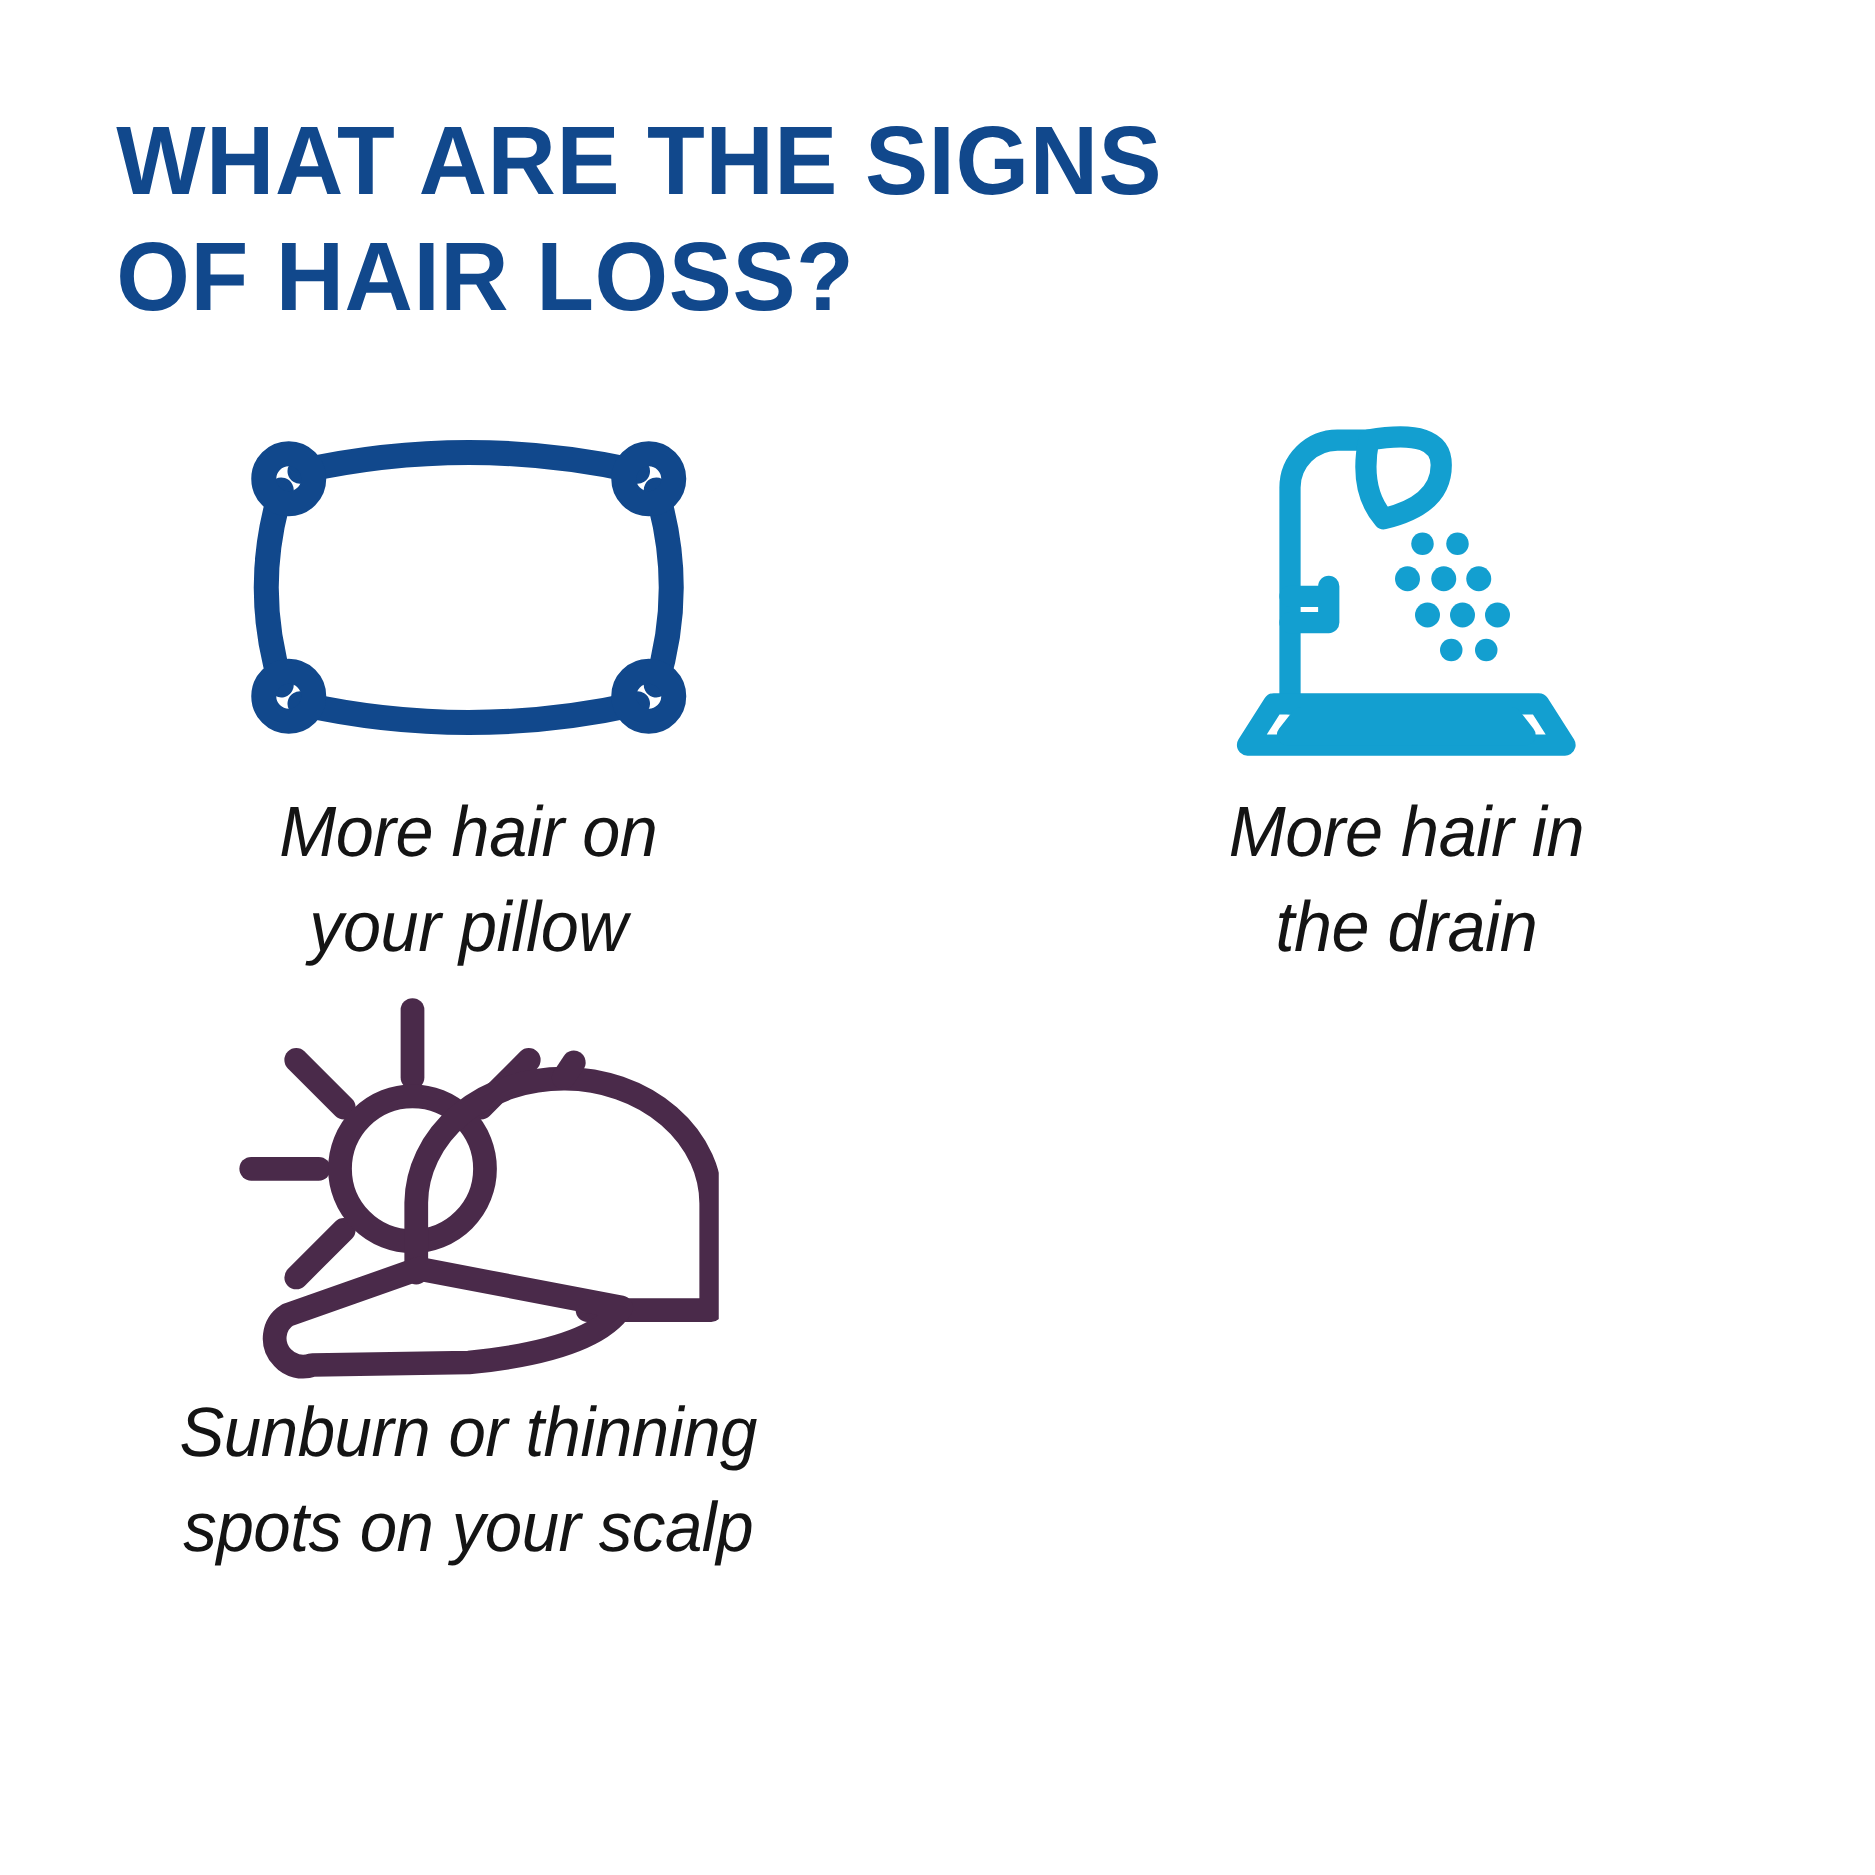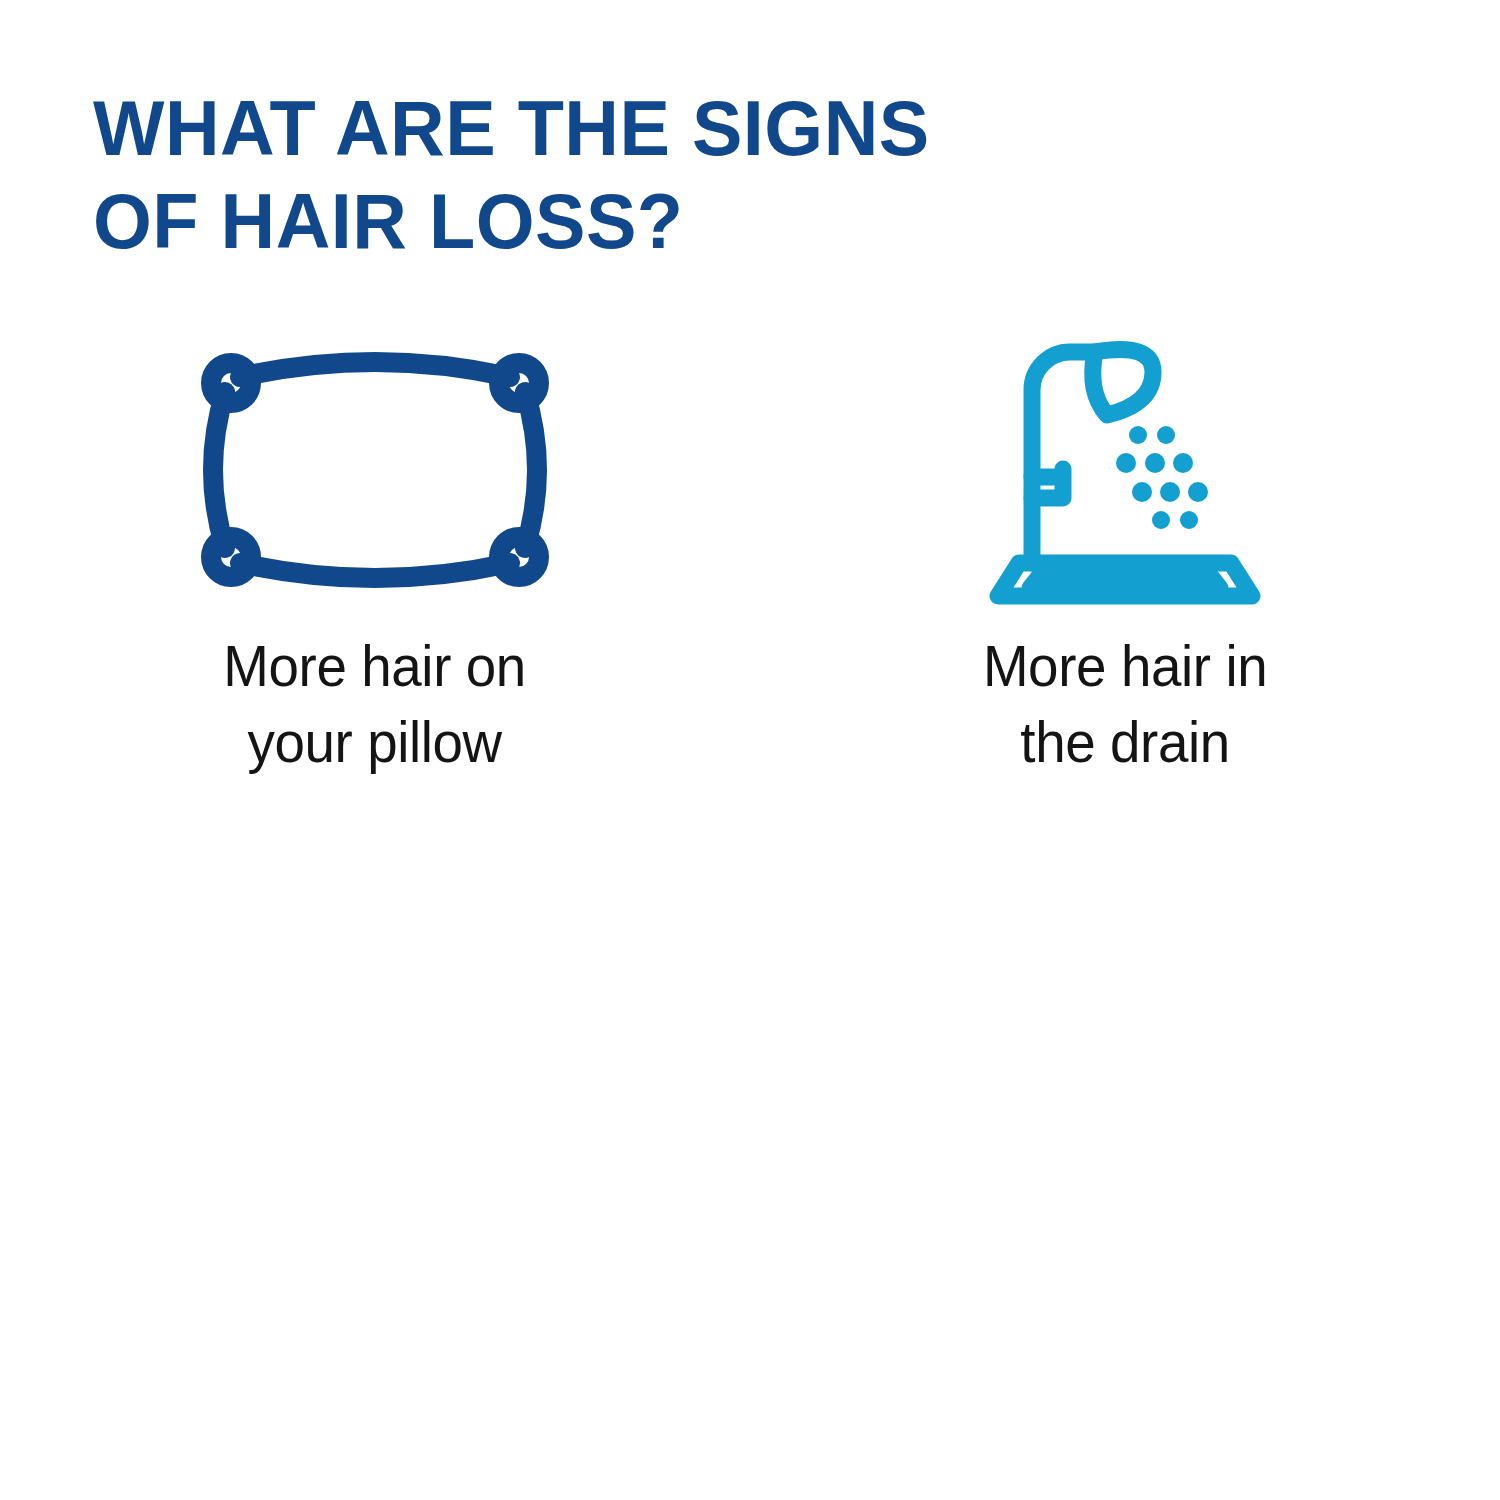--- a/index.html
+++ b/index.html
@@ -44,20 +44,21 @@
     height: 1160px;
     display: grid;
     grid-template-columns: 750px 750px;
     grid-template-rows: 480px 480px;
   }
   .card {
     position: relative;
     display: flex;
     flex-direction: column;
     align-items: center;
+    font-style: italic;
   }
   .icon-wrap {
     height: 300px;
     width: 100%;
     display: flex;
     align-items: center;
     justify-content: center;
   }
   .icon-wrap svg {
     display: block;
@@ -141,15 +142,41 @@
             <circle cx="223" cy="172" r="10"></circle>
             <circle cx="186" cy="200" r="9"></circle>
             <circle cx="214" cy="200" r="9"></circle>
           </g>
         </svg>
       </div>
       <div class="caption">More hair in
 the drain</div>
     </div>
 
+    <div class="card">
+      <div class="icon-wrap">
+        <svg width="400" height="320" viewBox="0 0 400 320" aria-hidden="true">
+          <g fill="none" stroke="#4A2A4A" stroke-width="19" stroke-linecap="round" stroke-linejoin="round">
+
+            <g>
+              <path d="M155 18 L155 72"></path>
+              <path d="M62 58 L100 96"></path>
+              <path d="M248 58 L210 96"></path>
+              <path d="M26 145 L80 145"></path>
+              <path d="M62 232 L100 194"></path>
+            </g>
+
+            <circle cx="155" cy="145" r="58"></circle>
+
+            <path d="M158 228 L158 172 a118 100 0 0 1 236 2 L394 258 L295 258"></path>
+
+            <path d="M276 72 L284 60"></path>
+
+            <path d="M160 225 L55 262 a22 22 0 0 0 -4 34 a22 22 0 0 0 24 6 L200 300 Q300 290 322 256 Z"></path>
+          </g>
+        </svg>
+      </div>
+      <div class="caption caption-wide">Sunburn or thinning
+spots on your scalp</div>
+    </div>
 
   </div>
 </div>
 
 </body></html>

